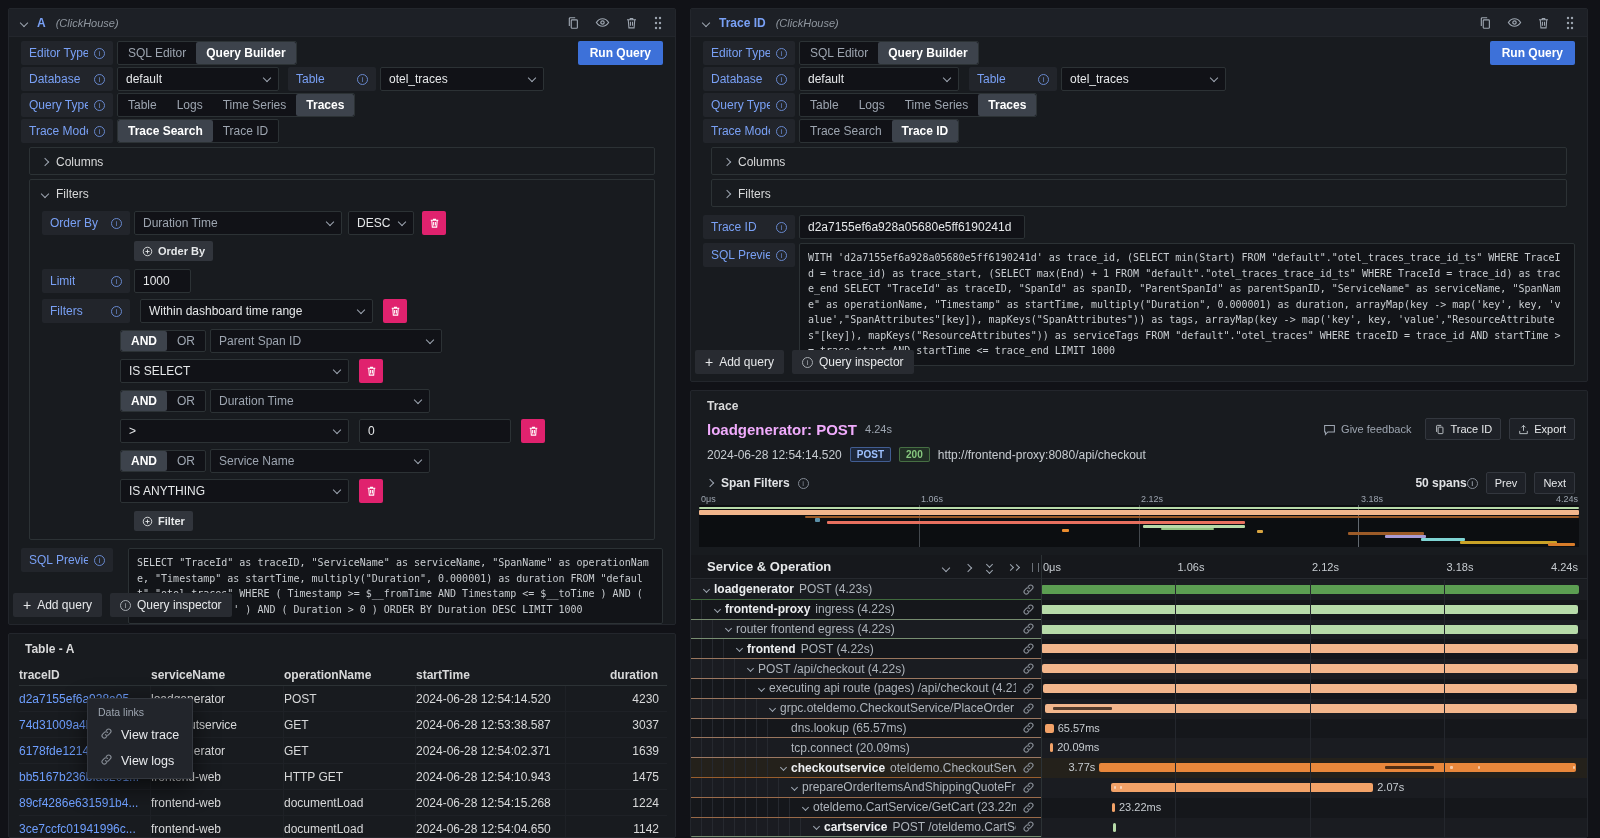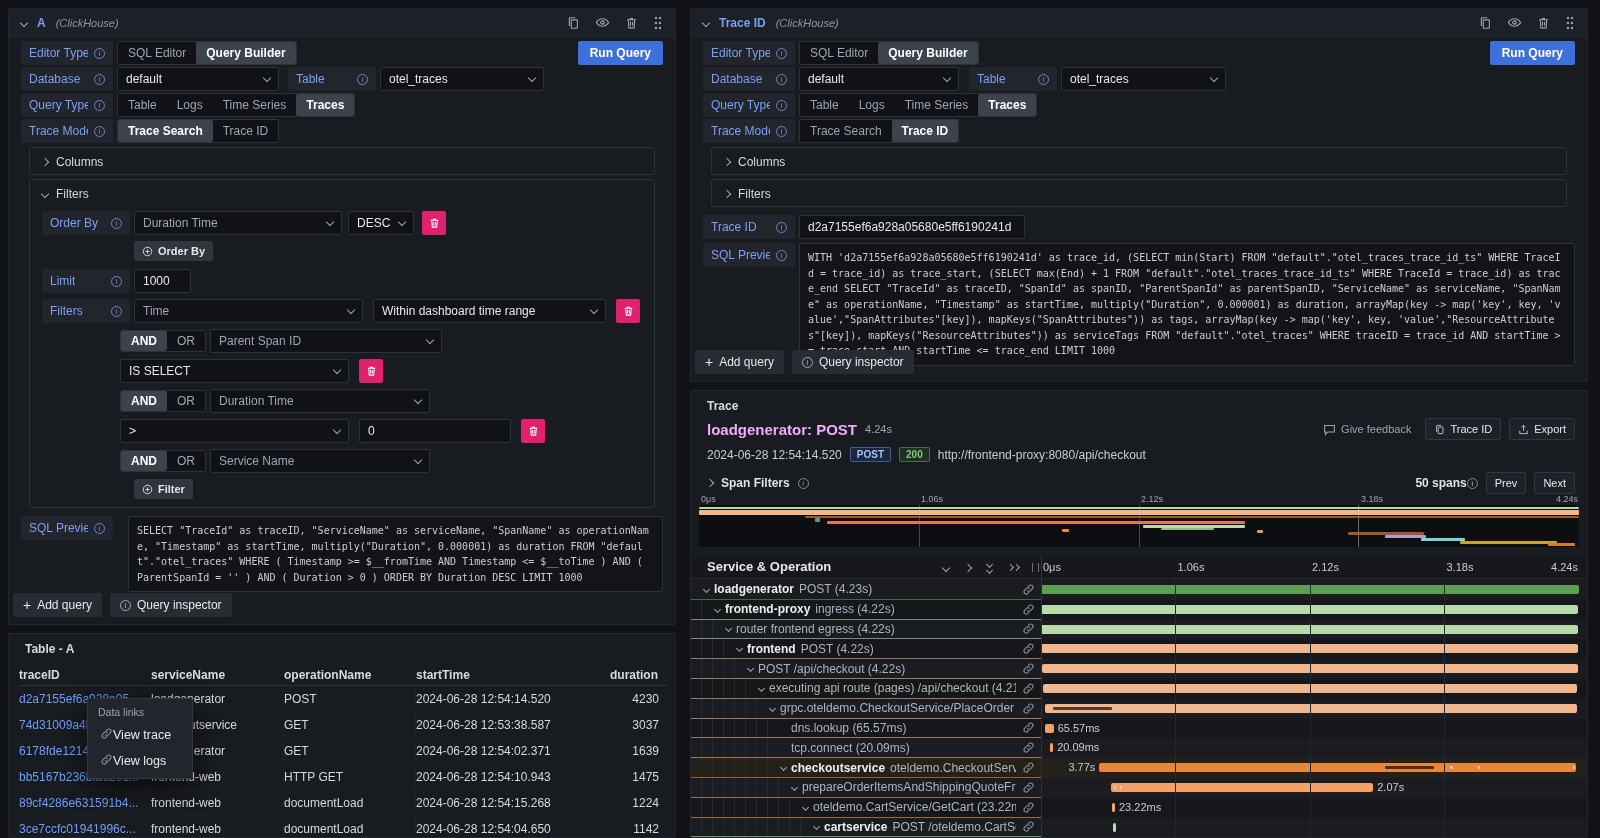--- a/index.html
+++ b/index.html
@@ -52,21 +52,21 @@
   .tgrid{position:absolute;left:10px;right:8px;top:30px;bottom:0}
   .thead-row{display:flex;height:22px;align-items:center;border-bottom:1px solid #2C3235;font-weight:700;color:#D8D9DA}
   .trow{display:flex;height:26px;align-items:center;border-bottom:1px solid #1E2126}
   .tcell{padding-right:8px;white-space:nowrap;overflow:hidden;border-right:1px solid #1E2126;height:100%;display:flex;align-items:center}
   .tcell.c0{width:132px}.tcell.c1{width:133px}.tcell.c2{width:132px}.tcell.c3{width:150px}
   .tcell.c4{flex:1;justify-content:flex-end;border-right:none}
   .tcell.link{color:#6E9FFF}
   .thead-row .tcell{border-right:1px solid transparent}
   .dl-tooltip{position:absolute;left:78px;top:64px;background:#22252B;border:1px solid #33373E;border-radius:2px;box-shadow:0 8px 24px rgba(0,0,0,.6);z-index:6;padding:4px 0;min-width:106px}
   .dl-title{font-size:10.5px;color:#9DA5B0;padding:3px 10px 4px}
-  .dl-item{display:flex;align-items:center;padding:5px 12px;font-size:12.5px;color:#E8EAED;white-space:nowrap}
+  .dl-item{display:flex;align-items:center;gap:8px;padding:5px 12px;font-size:12.5px;color:#E8EAED;white-space:nowrap}
 
   
   .t-head{position:absolute;left:16px;top:26px;right:12px;height:24px;display:flex;align-items:center}
   .t-title{font-size:15px;font-weight:700;color:#f0abfc}
   .t-dur{font-size:11px;color:#9DA5B0;margin-left:8px}
   .t-actions{margin-left:auto;display:flex;gap:8px;align-items:center}
   .ghost{display:flex;gap:5px;align-items:flex-start;color:#9DA5B0;font-size:11px;background:none;border:none;font-family:inherit}
   .btn-xs{height:22px;display:flex;align-items:center;gap:5px;background:#1E2127;border:1px solid #33373E;border-radius:2px;color:#E6E8EA;font-size:11px;padding:0 8px;font-family:inherit}
   .t-meta{position:absolute;left:16px;top:56px;display:flex;gap:8px;align-items:center;font-size:12px;color:#C7CCD1}
   .badge{font-size:10px;font-weight:700;padding:1px 6px;border-radius:2px}
@@ -254,24 +254,20 @@
             </div>
           <div class="inp" style="width:57px;margin-left:4px">
               <span>1000</span>
             </div>
         </div>
         <div class="frow">
           <div class="flbl sm">
               <span class="lt">Filters</span>
               <span class="info"></span>
             </div>
-          <div class="sel ph" style="width:229px;margin-left:4px">
-              <span class="val">Time</span>
-              <span class="chev"></span>
-            </div>
           <div class="sel" style="width:233px;margin-left:10px">
               <span class="val">Within dashboard time range</span>
               <span class="chev"></span>
             </div>
           <button class="btn-del" style="margin-left:10px">
               <svg width="11" height="12" viewBox="0 0 16 16" fill="none" stroke="#fff" stroke-width="1.5">
                 <path d="M2.5 4h11M6.5 4V2.5h3V4M4 4l.8 10h6.4L12 4M6.7 6.5v5M9.3 6.5v5"></path>
               </svg>
             </button>
         </div>
@@ -322,20 +318,31 @@
         </div>
         <div class="frow" style="margin-left:78px">
           <div class="seg" style="height:22px">
               <span class="seg-item on">AND</span>
               <span class="seg-item">OR</span>
             </div>
           <div class="sel ph" style="width:220px;margin-left:4px">
               <span class="val">Service Name</span>
               <span class="chev"></span>
             </div>
+        </div>
+        <div class="frow" style="margin-left:78px;margin-bottom:8px">
+          <div class="sel" style="width:229px">
+              <span class="val">IS ANYTHING</span>
+              <span class="chev"></span>
+            </div>
+          <button class="btn-del" style="margin-left:10px">
+              <svg width="11" height="12" viewBox="0 0 16 16" fill="none" stroke="#fff" stroke-width="1.5">
+                <path d="M2.5 4h11M6.5 4V2.5h3V4M4 4l.8 10h6.4L12 4M6.7 6.5v5M9.3 6.5v5"></path>
+              </svg>
+            </button>
         </div>
         <div class="frow" style="margin-left:92px;margin-bottom:2px">
           <button class="btn-mini">
               <svg width="11" height="11" viewBox="0 0 16 16" fill="none" stroke="#E6E8EA" stroke-width="1.3">
                 <circle cx="8" cy="8" r="6.2"></circle>
                 <path d="M8 5v6M5 8h6"></path>
               </svg>
               <span>Filter</span>
             </button>
         </div>

